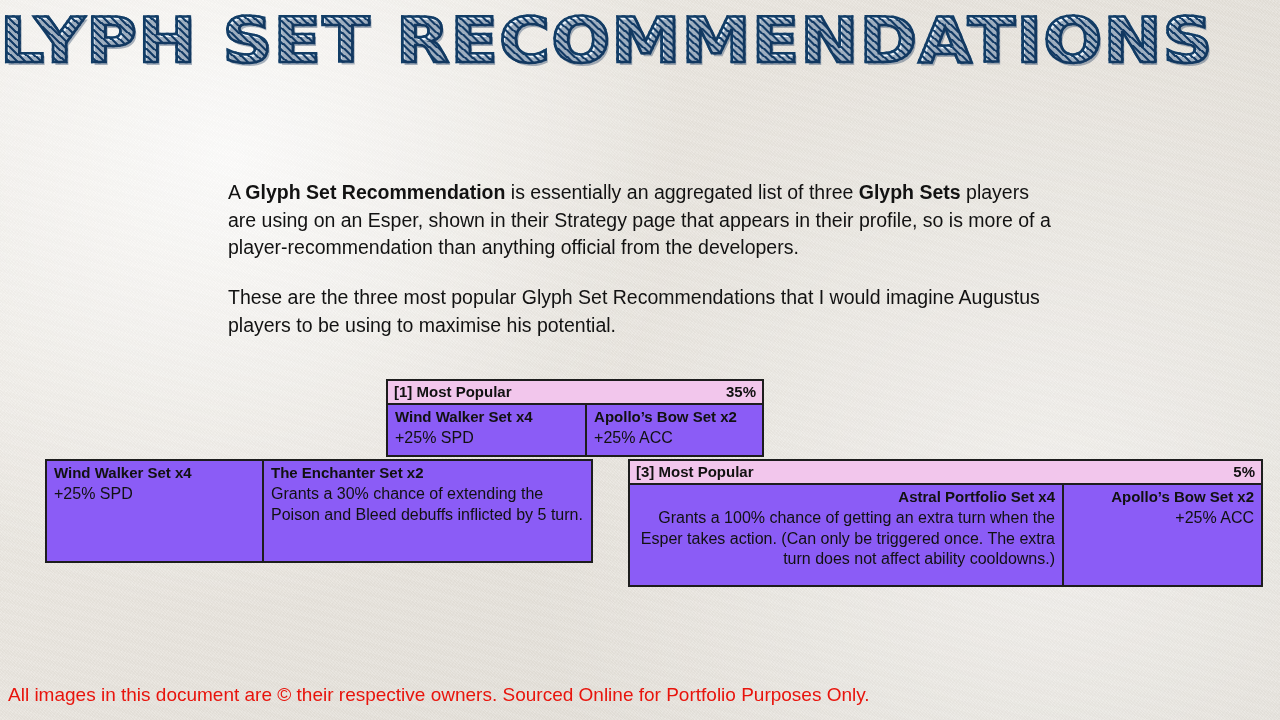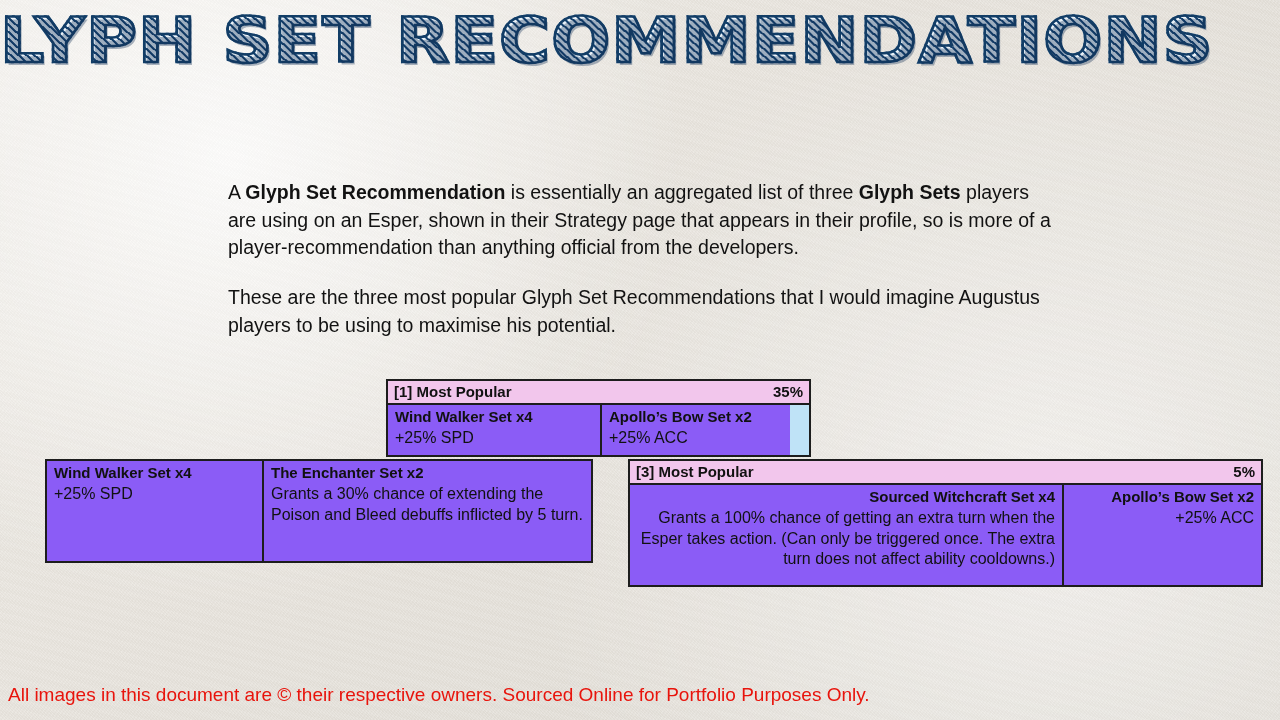--- a/index.html
+++ b/index.html
@@ -122,21 +122,21 @@
     line-height: 1.25;
   }
   .gset .effect {
     font-size: 16px;
     color: #111;
     line-height: 1.3;
     margin-top: 1px;
   }
 
   
-  #set1 { left: 386px; top: 379px; width: 425px; }
+  #set1 { left: 386px; top: 379px; width: 378px; }
   #set1 .col.a { width: 212px; }
   #set1 .col.b { width: 190px; }
 
   
   #set2 { left: 45px; top: 459px; width: 548px; }
   #set2 .col.a { width: 215px; }
   #set2 .col.b { width: 329px; }
 
   
   #set3 { left: 628px; top: 459px; width: 635px; text-align: right; }
@@ -200,21 +200,21 @@
     </div>
   </div>
 
   <div class="gset" id="set3">
     <div class="hdr">
       <span class="rank">[3] Most Popular</span>
       <span class="pct">5%</span>
     </div>
     <div class="cols set-body-fixed">
       <div class="col a">
-        <div class="setname">Sourced Witchcraft Set  x4</div>
+        <div class="setname">Astral Portfolio Set  x4</div>
         <div class="effect">Grants a 100% chance of  getting an extra turn when the Esper takes action. (Can only be triggered once. The extra turn does not affect ability cooldowns.)</div>
       </div>
       <div class="col b">
         <div class="setname">Apollo’s Bow Set  x2</div>
         <div class="effect">+25% ACC</div>
       </div>
     </div>
   </div>
 
   <div class="footer">All images in this document are © their respective owners. Sourced Online for Portfolio Purposes Only.</div>

